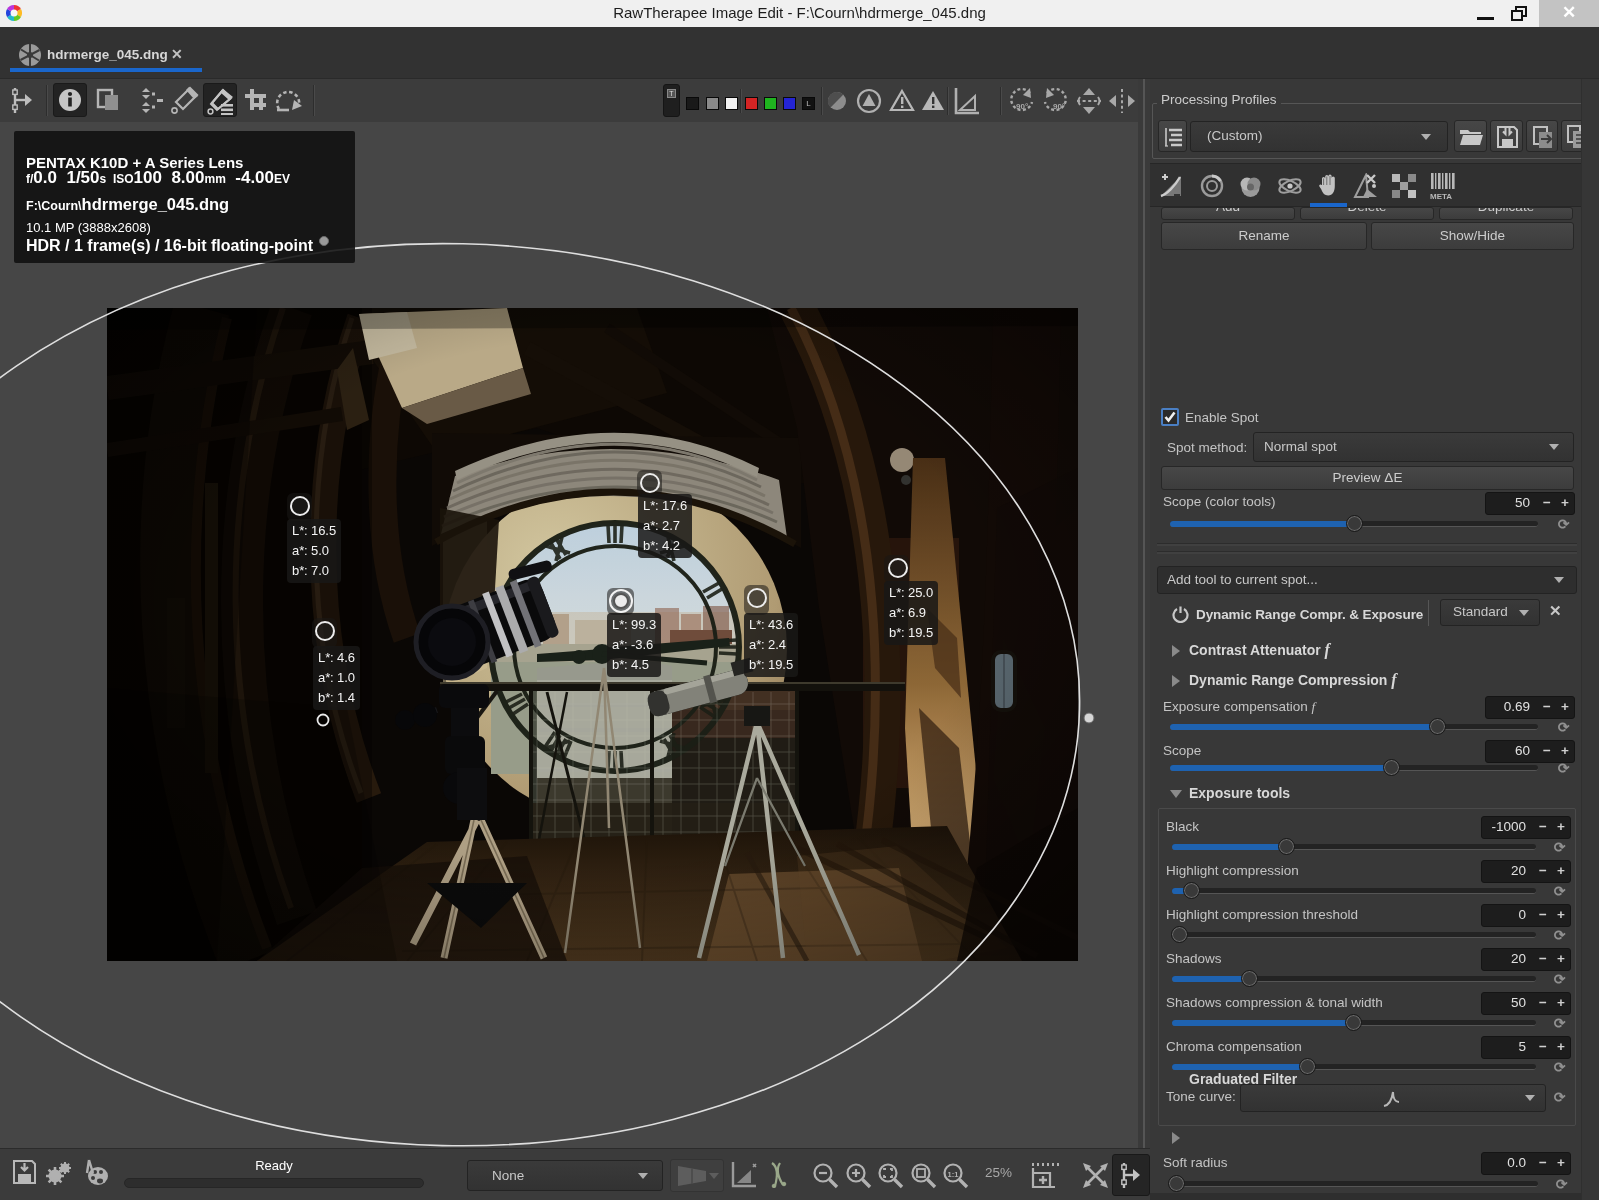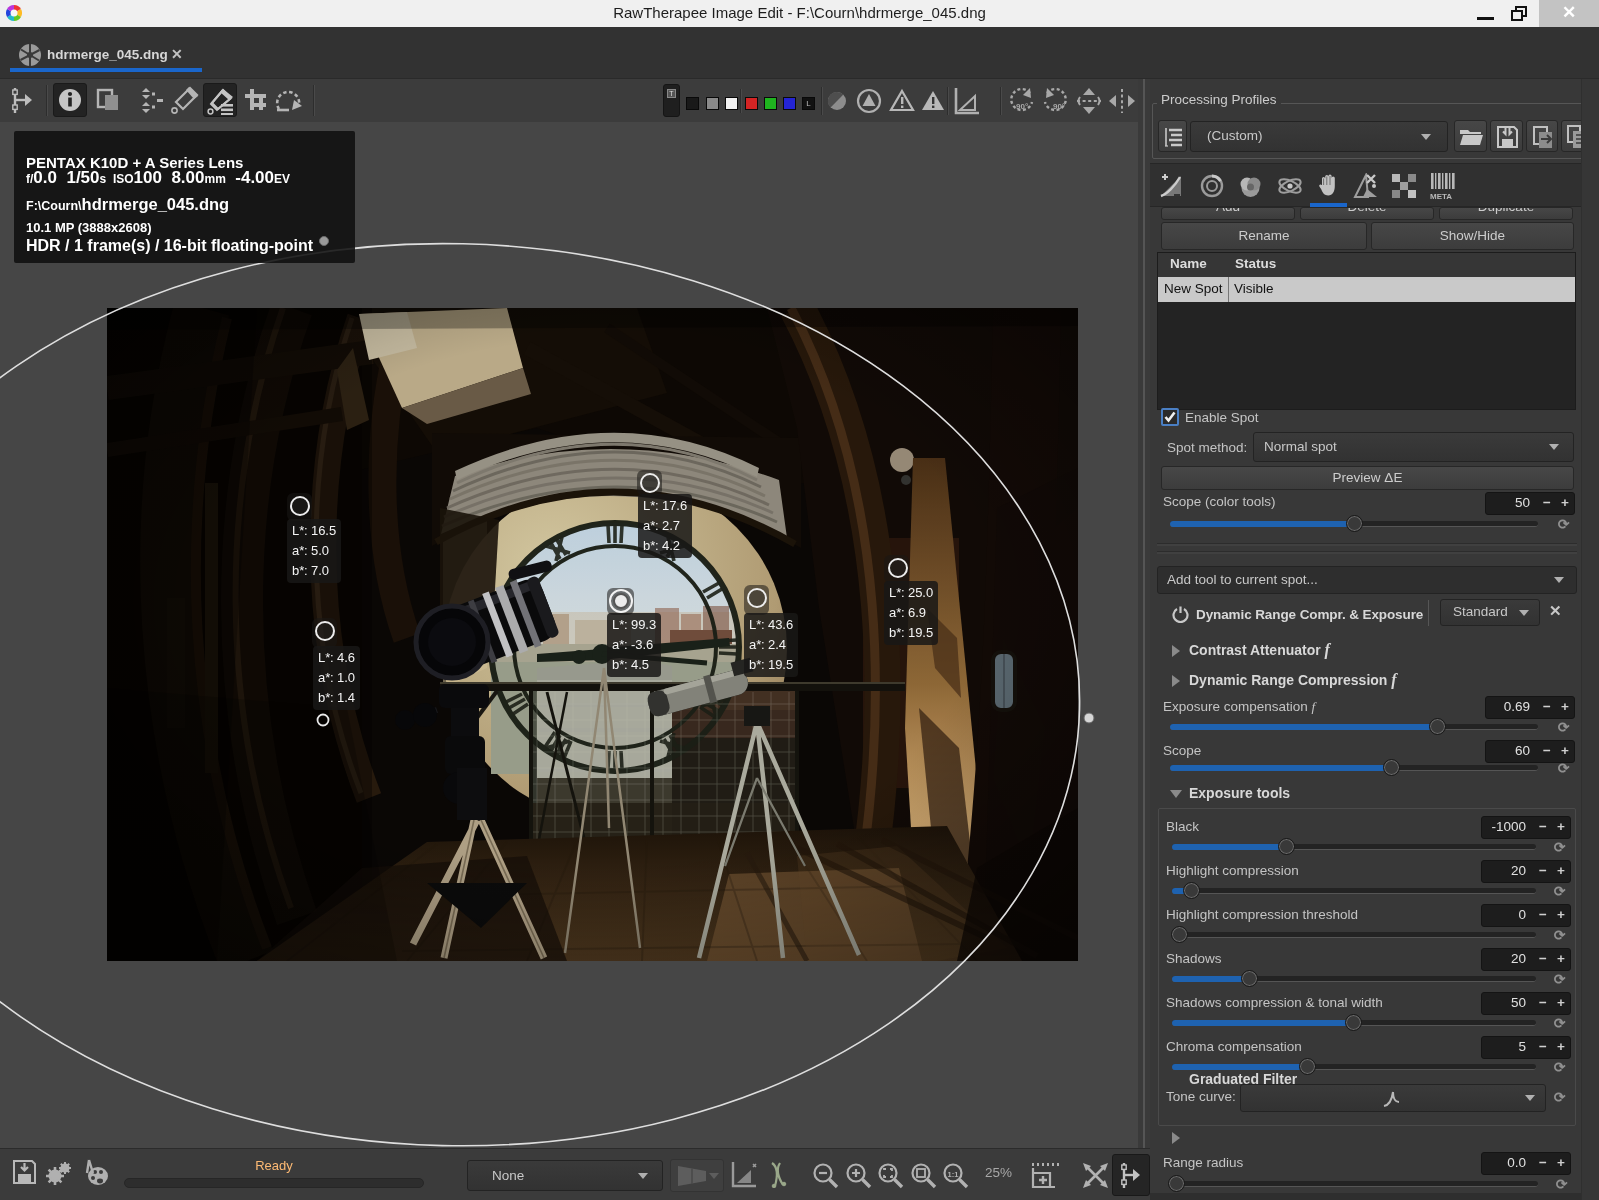--- a/index.html
+++ b/index.html
@@ -400,21 +400,21 @@
     </svg>
 
     <svg class="abs" style="left:0;top:0" width="1138" height="1026" viewBox="0 0 1138 1026">
       <ellipse cx="452.7" cy="572.7" rx="627" ry="451" transform="rotate(1.3 452.7 572.7)" fill="none" stroke="#dedede" stroke-width="1.6"></ellipse>
     </svg>
 
     <div class="abs" style="left:14px;top:9px;width:341px;height:132px;background:rgba(16,16,16,.88);border-radius:2px;color:#fff">
       <div class="abs" style="left:12px;top:23px;font-size:15px;font-weight:bold">PENTAX K10D + A Series Lens</div>
       <div class="abs" style="left:12px;top:37px;font-weight:bold"><span style="font-size:12px">f/</span><span style="font-size:17px">0.0</span><span style="font-size:17px">&nbsp; 1/50</span><span style="font-size:12px">s</span><span style="font-size:12px">&nbsp; ISO</span><span style="font-size:17px">100</span><span style="font-size:17px">&nbsp; 8.00</span><span style="font-size:12px">mm</span><span style="font-size:17px">&nbsp; -4.00</span><span style="font-size:12px">EV</span></div>
       <div class="abs" style="left:12px;top:64px;font-weight:bold"><span style="font-size:12.5px">F:\Courn\</span><span style="font-size:16.5px">hdrmerge_045.dng</span></div>
-      <div class="abs" style="left:12px;top:89px;font-size:13px;font-weight:bold">10.1 MP (3888x2608)</div>
+      <div class="abs" style="left:12px;top:89px;font-size:13px;font-weight:normal">10.1 MP (3888x2608)</div>
       <div class="abs" style="left:12px;top:106px;font-size:16px;font-weight:bold">HDR / 1 frame(s) / 16-bit floating-point</div>
     </div>
 
     <svg class="abs" style="left:0;top:0" width="1138" height="1026" viewBox="0 0 1138 1026">
       <circle cx="324" cy="119" r="4.5" fill="#9a9a9a" stroke="#6a6a6a"></circle>
       <circle cx="1089" cy="596" r="5" fill="#d6d6d6" stroke="#666"></circle>
       <circle cx="323" cy="598" r="5.5" fill="none" stroke="#e8e8e8" stroke-width="1.8"></circle>
       <g fill="rgba(25,24,22,.55)" stroke="none">
         <rect x="287" y="371" width="25" height="28" rx="6"></rect>
         <rect x="312" y="496" width="25" height="30" rx="6"></rect>
@@ -547,31 +547,20 @@
       </div>
     <div class="abs btn" style="left:150px;top:128px;width:134px;height:13px;overflow:hidden">
         <div style="position:relative;top:-9px">Delete</div>
       </div>
     <div class="abs btn" style="left:289px;top:128px;width:134px;height:13px;overflow:hidden">
         <div style="position:relative;top:-9px">Duplicate</div>
       </div>
     <div class="abs btn" style="left:11px;top:143px;width:206px;height:28px;line-height:26px">Rename</div>
     <div class="abs btn" style="left:221px;top:143px;width:203px;height:28px;line-height:26px">Show/Hide</div>
 
-    <div class="abs" style="left:7px;top:173px;width:419px;height:158px;background:#232323;border:1px solid #1c1c1c">
-      <div class="abs" style="left:0;top:0;width:100%;height:24px;background:#363636">
-        <span class="abs" style="left:12px;top:3px;font-size:13.5px;font-weight:bold;color:#dcdcdc">Name</span>
-        <span class="abs" style="left:77px;top:3px;font-size:13.5px;font-weight:bold;color:#dcdcdc">Status</span>
-      </div>
-      <div class="abs" style="left:0;top:24px;width:100%;height:25px;background:#c9c9c9;color:#111;font-size:13.5px">
-        <span class="abs" style="left:6px;top:4px">New Spot</span>
-        <div class="abs" style="left:70px;top:0;width:1px;height:25px;background:#777"></div>
-        <span class="abs" style="left:76px;top:4px">Visible</span>
-      </div>
-    </div>
 
     <div class="abs" style="left:11px;top:329px;width:18px;height:18px;background:#2a2a2a;border:2px solid #4a7fc4;border-radius:2px">
       <svg class="abs" style="left:1px;top:1px" width="12" height="12" viewBox="0 0 12 12">
           <path d="M1.5 6 L4.5 9.5 L10.5 1.5" stroke="#f0f0f0" stroke-width="2.6" fill="none"></path>
         </svg>
     </div>
     <div class="abs lbl" style="left:35px;top:331px">Enable Spot</div>
     <div class="abs lbl" style="left:17px;top:361px">Spot method:</div>
     <div class="abs btn" style="left:11px;top:387px;width:413px;height:24px;line-height:22px">Preview ΔE</div>
     <div class="abs combo" style="left:103px;top:353px;width:321px;height:30px">
@@ -698,21 +687,21 @@
     <div class="abs lbl" style="left:16px;top:1010px">Tone curve:</div>
     <div class="abs combo" style="left:90px;top:1005px;width:306px;height:28px">
       <svg class="abs" style="left:140px;top:4px" width="20" height="20" viewBox="0 0 20 20" fill="none" stroke="#b8b8b8" stroke-width="2">
           <path d="M3 17 C8 16 11 10 12 3 M12 3 C12 10 15 13 18 13"></path>
         </svg>
       <span class="carr" style="right:10px"></span>
     </div>
     <div class="reset" style="left:404px;top:1010px">⟲</div>
     <div class="exp expR" style="left:22px;top:1053px"></div>
     <div class="abs blbl" style="left:39px;top:992px">Graduated Filter</div>
-    <div class="abs lbl" style="left:13px;top:1076px">Range radius</div>
+    <div class="abs lbl" style="left:13px;top:1076px">Soft radius</div>
     <div class="abs vcl" style="left:331px;top:1073px;width:90px;height:23px">
         <span class="vval">0.0</span>
         <span class="vminus">−</span>
         <span class="vplus">+</span>
       </div>
     <div class="track" style="left:20px;top:1102px;width:368px"></div>
     <div class="fill" style="left:20px;top:1102px;width:10px"></div>
     <div class="knob" style="left:18px;top:1096px"></div>
     <div class="reset" style="left:406px;top:1097px">⟲</div>
     <div class="abs" style="left:0;top:1114px;width:449px;height:7px;background:#2e2e2e"></div>
@@ -738,21 +727,21 @@
         </g>
       </svg>
     <svg class="abs" style="left:84px;top:10px" width="26" height="28" viewBox="0 0 26 28">
         <ellipse cx="14" cy="17" rx="10" ry="9" fill="#b0b0b0"></ellipse>
         <circle cx="11" cy="13" r="2" fill="#3b3b3b"></circle>
         <circle cx="17" cy="13" r="2" fill="#3b3b3b"></circle>
         <circle cx="9" cy="19" r="2" fill="#3b3b3b"></circle>
         <ellipse cx="16" cy="22" rx="3" ry="2.4" fill="#3b3b3b"></ellipse>
         <path d="M5 1 L9 14 M5 1 L3 14" stroke="#b0b0b0" stroke-width="2.4"></path>
       </svg>
-    <div class="abs" style="left:124px;top:9px;width:300px;text-align:center;font-size:13px;color:#fdba74">Ready</div>
+    <div class="abs" style="left:124px;top:9px;width:300px;text-align:center;font-size:13px;color:#ffffff">Ready</div>
     <div class="abs" style="left:124px;top:29px;width:300px;height:10px;background:#2d2d2d;border-radius:5px;border:1px solid #262626"></div>
     <div class="abs combo" style="left:467px;top:11px;width:196px;height:31px">
         <span class="abs" style="left:24px;top:7px">None</span>
         <span class="carr" style="right:14px"></span>
       </div>
     <div class="abs" style="left:670px;top:10px;width:54px;height:33px;background:#3f3f3f;border:1px solid #333;border-radius:3px">
       <svg class="abs" style="left:6px;top:5px" width="30" height="22" viewBox="0 0 30 22" fill="#5d5d5d">
           <path d="M1 1 L29 6 V16 L1 21Z"></path>
           <path d="M15 3.5 V19" stroke="#494949" stroke-width="1.5"></path>
         </svg>

